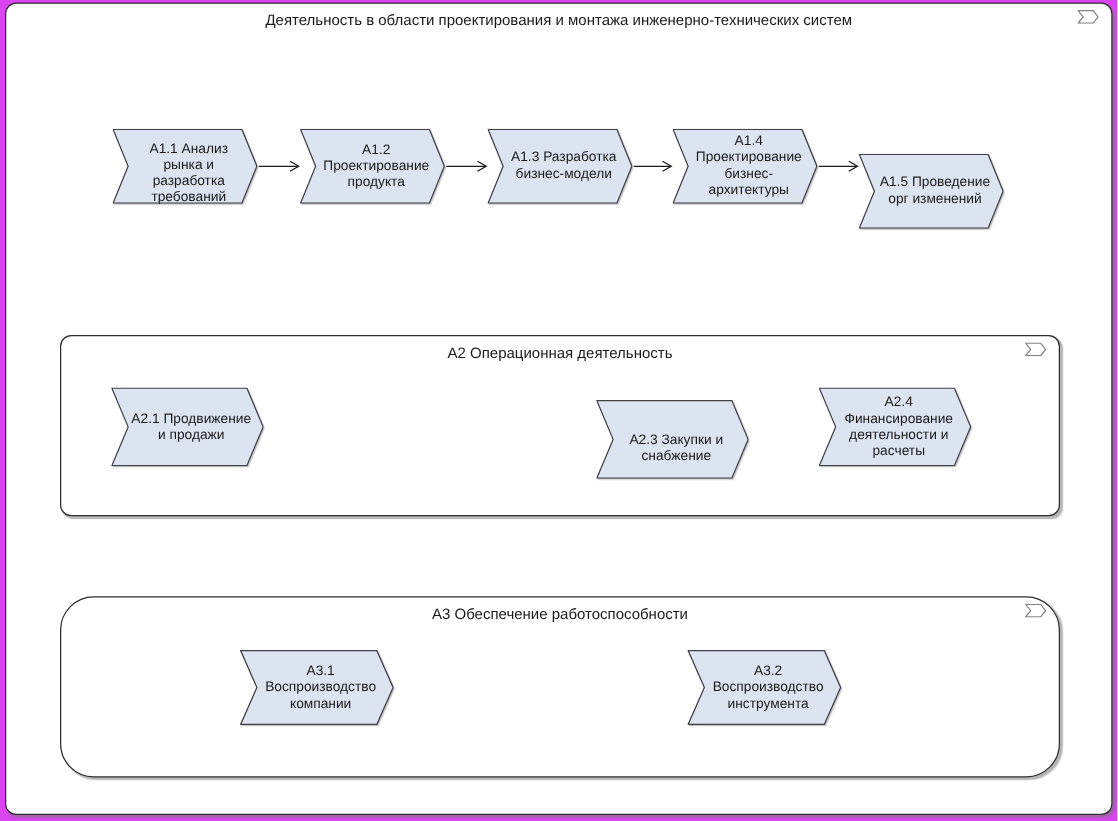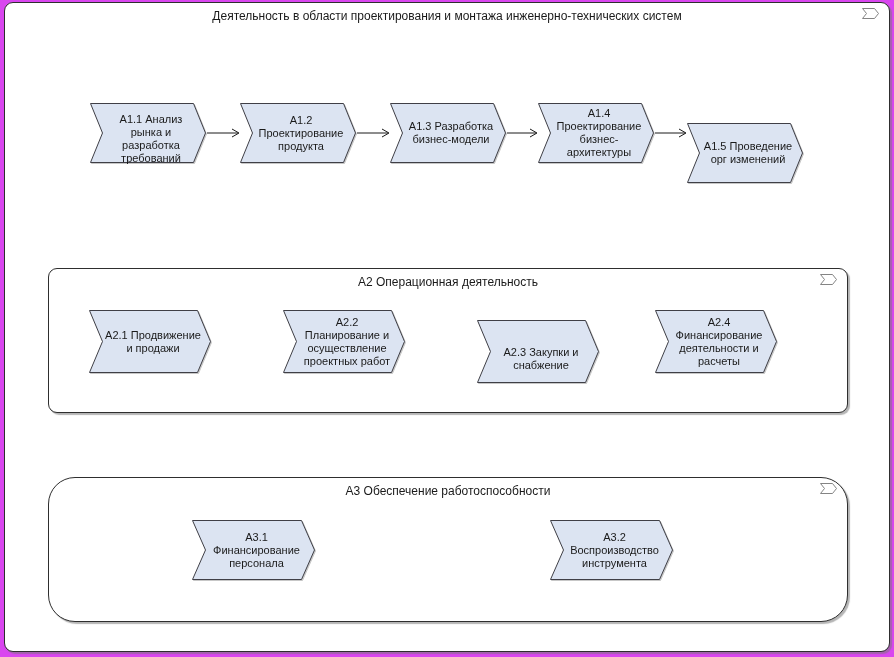--- a/index.html
+++ b/index.html
@@ -123,46 +123,40 @@
     <div class="block-label">А1.5 Проведение орг изменений</div>
   </div>
 
   <div class="block" style="left:89px; top:310px; width:122px; height:63px;text-decoration:underline;">
     <svg class="block-shape" width="122" height="63" viewBox="0 0 122 63">
       <polygon points="0.5,0.5 108.5,0.5 121.5,31.5 108.5,62.5 0.5,62.5 13.5,31.5"></polygon>
     </svg>
     <div class="block-label">А2.1 Продвижение и продажи</div>
   </div>
 
-  <div class="block" style="left:283px; top:310px; width:122px; height:63px;">
-    <svg class="block-shape" width="122" height="63" viewBox="0 0 122 63">
-      <polygon points="0.5,0.5 108.5,0.5 121.5,31.5 108.5,62.5 0.5,62.5 13.5,31.5"></polygon>
-    </svg>
-    <div class="block-label">А2.2 Планирование и осуществление проектных работ</div>
-  </div>
 
   <div class="block" style="left:477px; top:320px; width:122px; height:78px;">
     <svg class="block-shape" width="122" height="63" viewBox="0 0 122 63">
       <polygon points="0.5,0.5 108.5,0.5 121.5,31.5 108.5,62.5 0.5,62.5 13.5,31.5"></polygon>
     </svg>
     <div class="block-label">А2.3 Закупки и снабжение</div>
   </div>
 
   <div class="block" style="left:655px; top:310px; width:122px; height:63px;">
     <svg class="block-shape" width="122" height="63" viewBox="0 0 122 63">
       <polygon points="0.5,0.5 108.5,0.5 121.5,31.5 108.5,62.5 0.5,62.5 13.5,31.5"></polygon>
     </svg>
     <div class="block-label">А2.4 Финансирование деятельности и расчеты</div>
   </div>
 
   <div class="block" style="left:192px; top:520px; width:123px; height:60px;">
     <svg class="block-shape" width="123" height="60" viewBox="0 0 123 60">
       <polygon points="0.5,0.5 109.5,0.5 122.5,30 109.5,59.5 0.5,59.5 13.5,30"></polygon>
     </svg>
-    <div class="block-label">А3.1 Финансирование персонала</div>
+    <div class="block-label">А3.1 Воспроизводство компании</div>
   </div>
 
   <div class="block" style="left:550px; top:520px; width:123px; height:60px;">
     <svg class="block-shape" width="123" height="60" viewBox="0 0 123 60">
       <polygon points="0.5,0.5 109.5,0.5 122.5,30 109.5,59.5 0.5,59.5 13.5,30"></polygon>
     </svg>
     <div class="block-label">А3.2 Воспроизводство инструмента</div>
   </div>
 
   <svg class="arrows-layer" width="894" height="657" viewBox="0 0 894 657">

